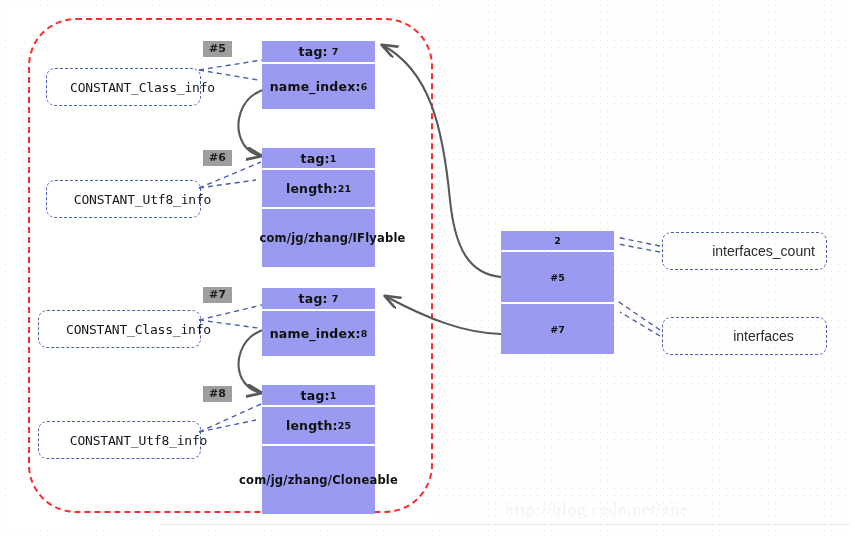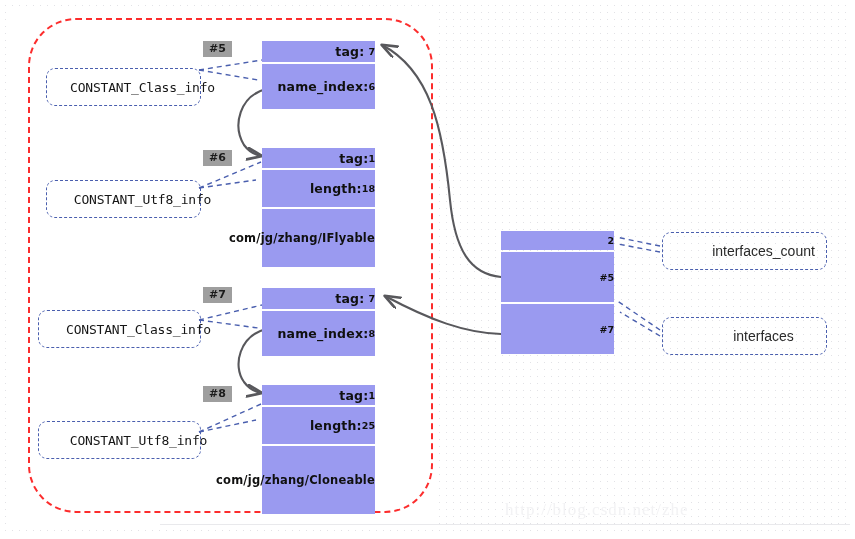--- a/index.html
+++ b/index.html
@@ -44,21 +44,21 @@
     background: transparent;
   }
 
   
   .cell {
     position: absolute;
     background: #9a9af0;
     box-sizing: border-box;
     display: flex;
     align-items: center;
-    justify-content: flex-end;
+    justify-content: center;
     color: #10100f;
     font-family: "DejaVu Sans", sans-serif;
     font-weight: bold;
     font-size: 12.5px;
     letter-spacing: 0.2px;
     white-space: nowrap;
   }
   .cell .sub {
     font-size: 9.5px;
     font-weight: bold;
@@ -195,21 +195,21 @@
   <div class="callout mono" style="left:46px; top:180px; width:155px; height:38px;">
     <span>CONSTANT_Utf8_info</span>
   </div>
 
   <div class="cell" style="left:262px; top:148px; width:113px; height:20px;">
     <span>tag:</span>
       <span class="sub">1</span>
   </div>
   <div class="cell" style="left:262px; top:170px; width:113px; height:37px;">
     <span>length:</span>
-      <span class="sub">18</span>
+      <span class="sub">21</span>
   </div>
   <div class="cell" style="left:262px; top:209px; width:113px; height:58px; font-size:11.5px;padding-left:28px;">
     <span style="position:relative; left:0;">com/jg/zhang/IFlyable</span>
   </div>
 
   <div class="badge" style="left:203px; top:287px;">#7</div>
 
   <div class="callout mono" style="left:38px; top:310px; width:163px; height:38px;">
     <span>CONSTANT_Class_info</span>
   </div>

